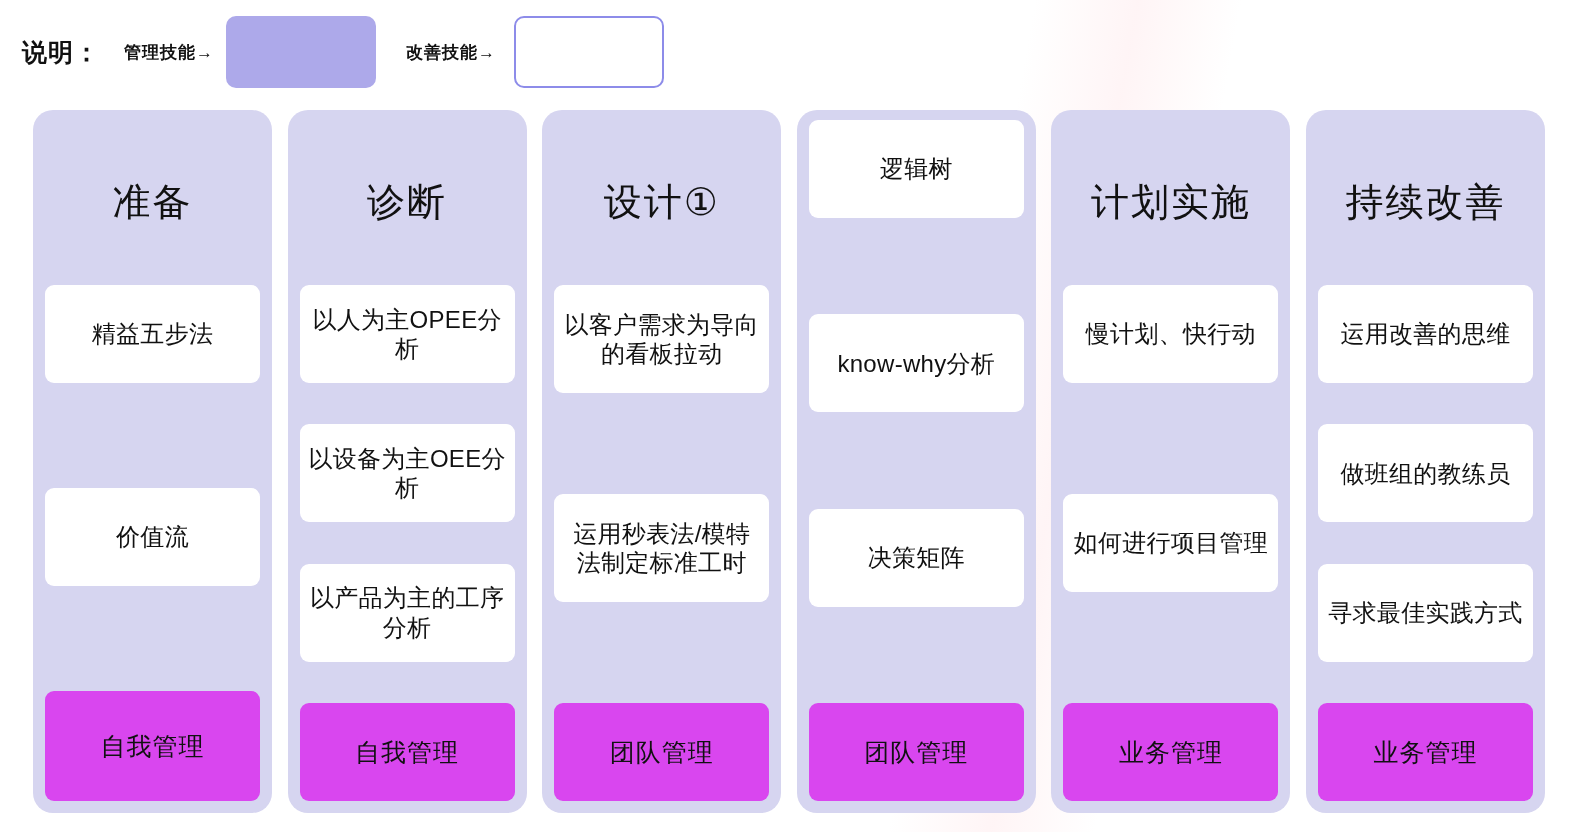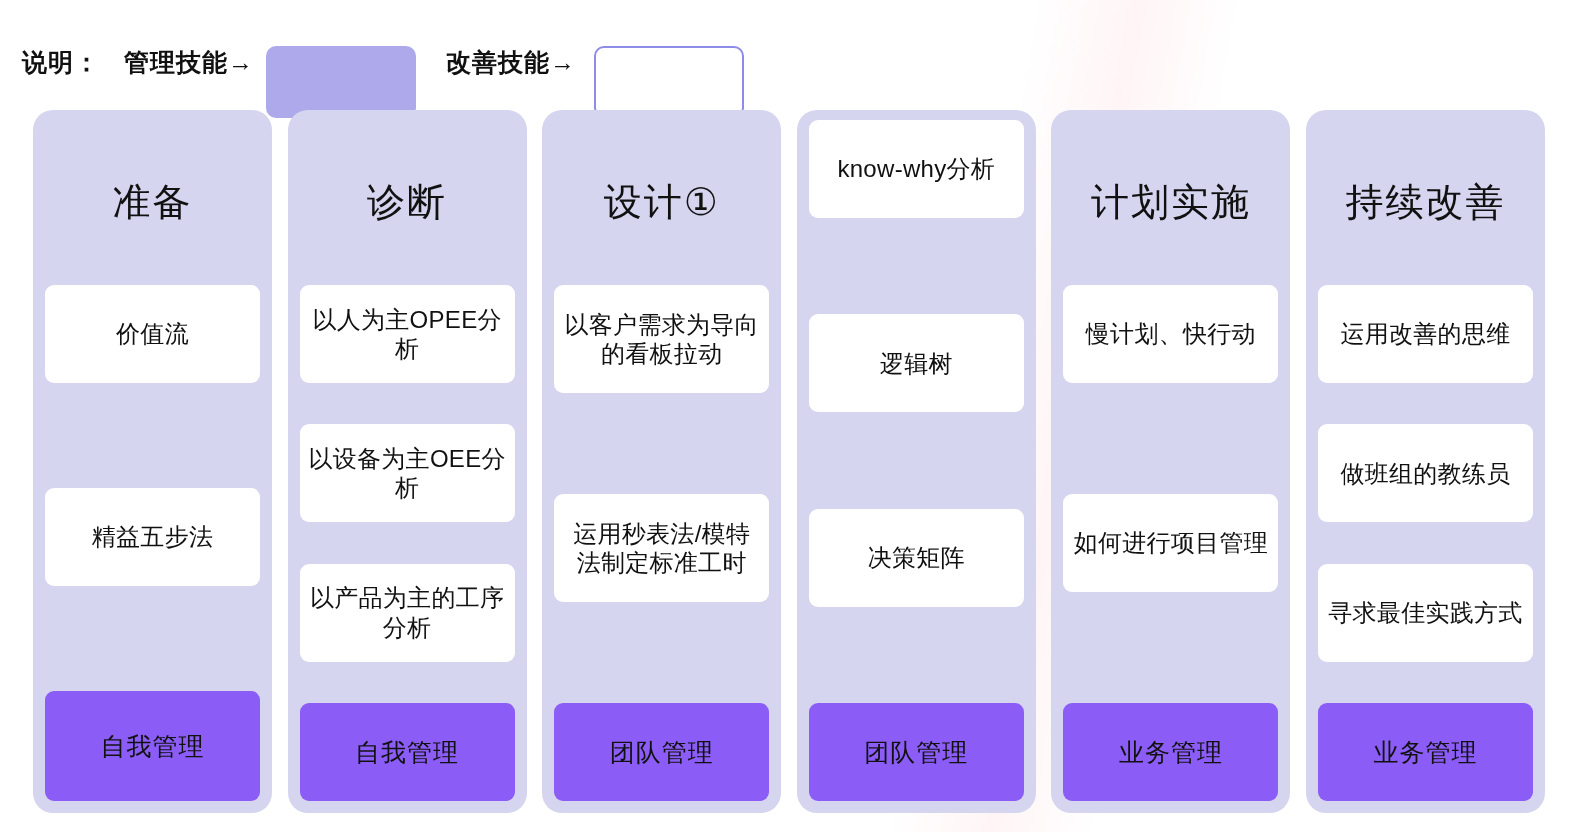--- a/index.html
+++ b/index.html
@@ -14,28 +14,28 @@
   
   .watermark{
     position:absolute;inset:0;pointer-events:none;z-index:0;
     background:
       linear-gradient(100deg, rgba(255,255,255,0) 0%, rgba(255,255,255,0) 74%, rgba(255,255,255,.55) 77%, rgba(255,255,255,0) 81%, rgba(255,255,255,0) 100%),
       linear-gradient(100deg, rgba(255,247,248,0) 0%, rgba(255,247,248,0) 60%, rgba(255,236,238,.55) 66%, rgba(255,247,248,0) 72%, rgba(255,247,248,0) 100%);
   }
 
   .legend{
     position:absolute;left:0;top:0;width:1578px;height:104px;z-index:2;
-    display:flex;margin-top:46px;
+    display:flex;align-items:center;
   }
   .legend-label{
     font-size:25px;font-weight:bold;letter-spacing:1px;
     margin-left:22px;white-space:nowrap;
   }
   .legend-term{
-    font-size:25px;font-weight:bold;letter-spacing:1px;white-space:nowrap;
+    font-size:17px;font-weight:bold;letter-spacing:1px;white-space:nowrap;
   }
   .legend-term.first{margin-left:24px;}
   .legend-term.second{margin-left:30px;}
   .swatch-purple{
     width:150px;height:72px;border-radius:10px;
     background:#ada9ea;margin-left:12px;
   }
   .swatch-white{
     width:150px;height:72px;border-radius:10px;
     background:#ffffff;border:2px solid #8d8ce9;
@@ -69,21 +69,21 @@
     background:#ffffff;border-radius:9px;
     min-height:98px;
     display:flex;align-items:center;justify-content:center;
     text-align:center;
     font-size:24px;line-height:1.22;
     padding:6px 8px;box-sizing:border-box;
     letter-spacing:.3px;
   }
   .card.tall{min-height:108px;text-align:center;}
   .tile{
-    background:#8b5cf6;border-radius:9px;
+    background:#d946ef;border-radius:9px;
     min-height:98px;
     display:flex;align-items:center;justify-content:center;
     text-align:center;
     font-size:25px;line-height:1.2;
     padding:6px 4px;box-sizing:border-box;
     letter-spacing:1px;
   }
   .tile.tall{min-height:110px;}
 </style>
 </head>
@@ -97,22 +97,22 @@
   <span class="swatch-purple"></span>
   <span class="legend-term second">改善技能→</span>
   <span class="swatch-white"></span>
 </div>
 
 <div class="board">
 
   <div class="column">
     <div class="col-title">准备</div>
     <div class="cards">
+      <div class="card">精益五步法</div>
       <div class="card">价值流</div>
-      <div class="card">精益五步法</div>
       <div class="tile tall">自我管理</div>
     </div>
   </div>
 
   <div class="column">
     <div class="col-title">诊断</div>
     <div class="cards">
       <div class="card">以人为主OPEE分析</div>
       <div class="card">以设备为主OEE分析</div>
       <div class="card">以产品为主的工序分析</div>
@@ -124,22 +124,22 @@
     <div class="col-title">设计①</div>
     <div class="cards">
       <div class="card tall">以客户需求为导向的看板拉动</div>
       <div class="card tall">运用秒表法/模特法制定标准工时</div>
       <div class="tile">团队管理</div>
     </div>
   </div>
 
   <div class="column">
     <div class="cards">
+      <div class="card">逻辑树</div>
       <div class="card">know-why分析</div>
-      <div class="card">逻辑树</div>
       <div class="card">决策矩阵</div>
       <div class="tile">团队管理</div>
     </div>
   </div>
 
   <div class="column">
     <div class="col-title">计划实施</div>
     <div class="cards">
       <div class="card">慢计划、快行动</div>
       <div class="card">如何进行项目管理</div>

